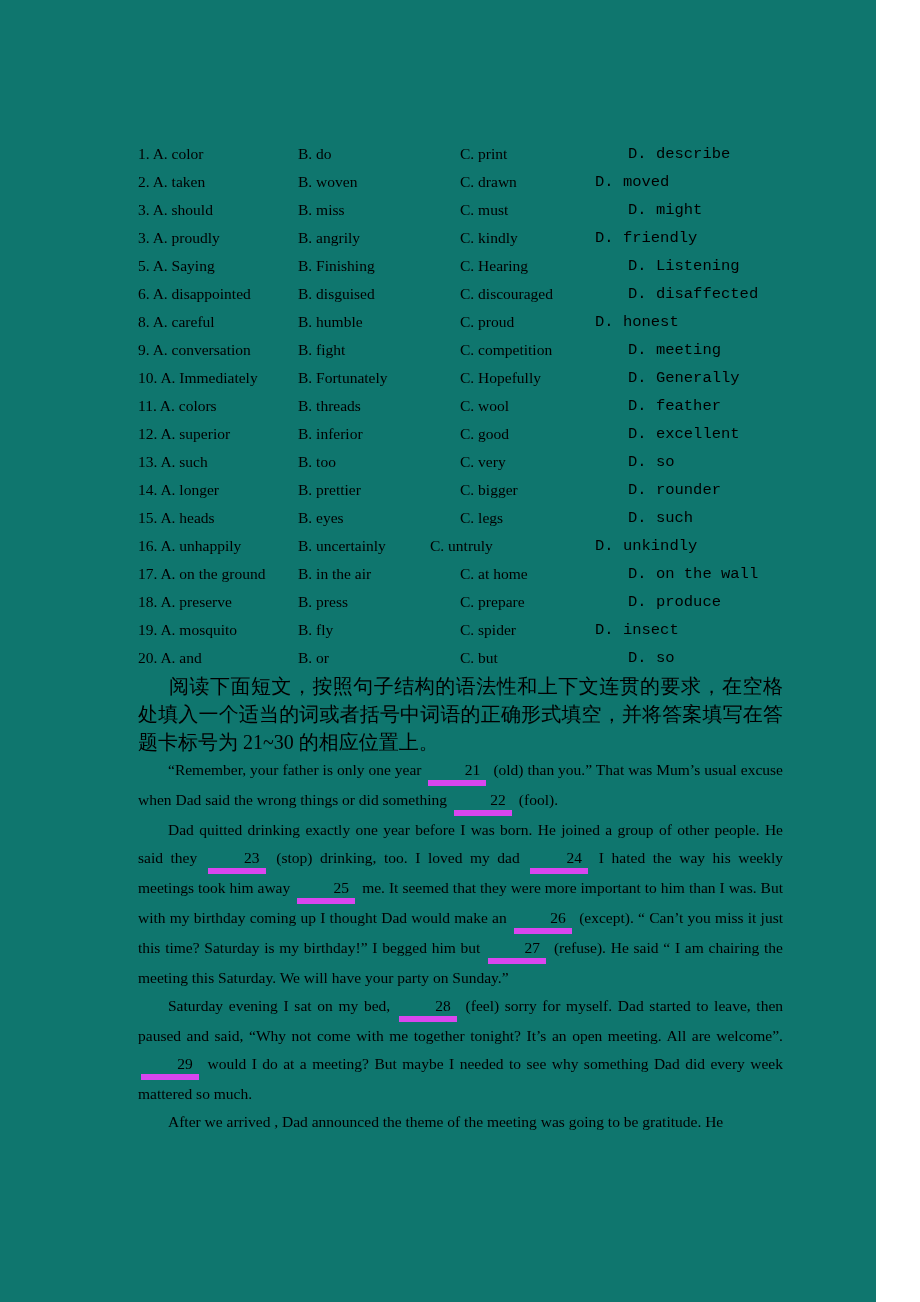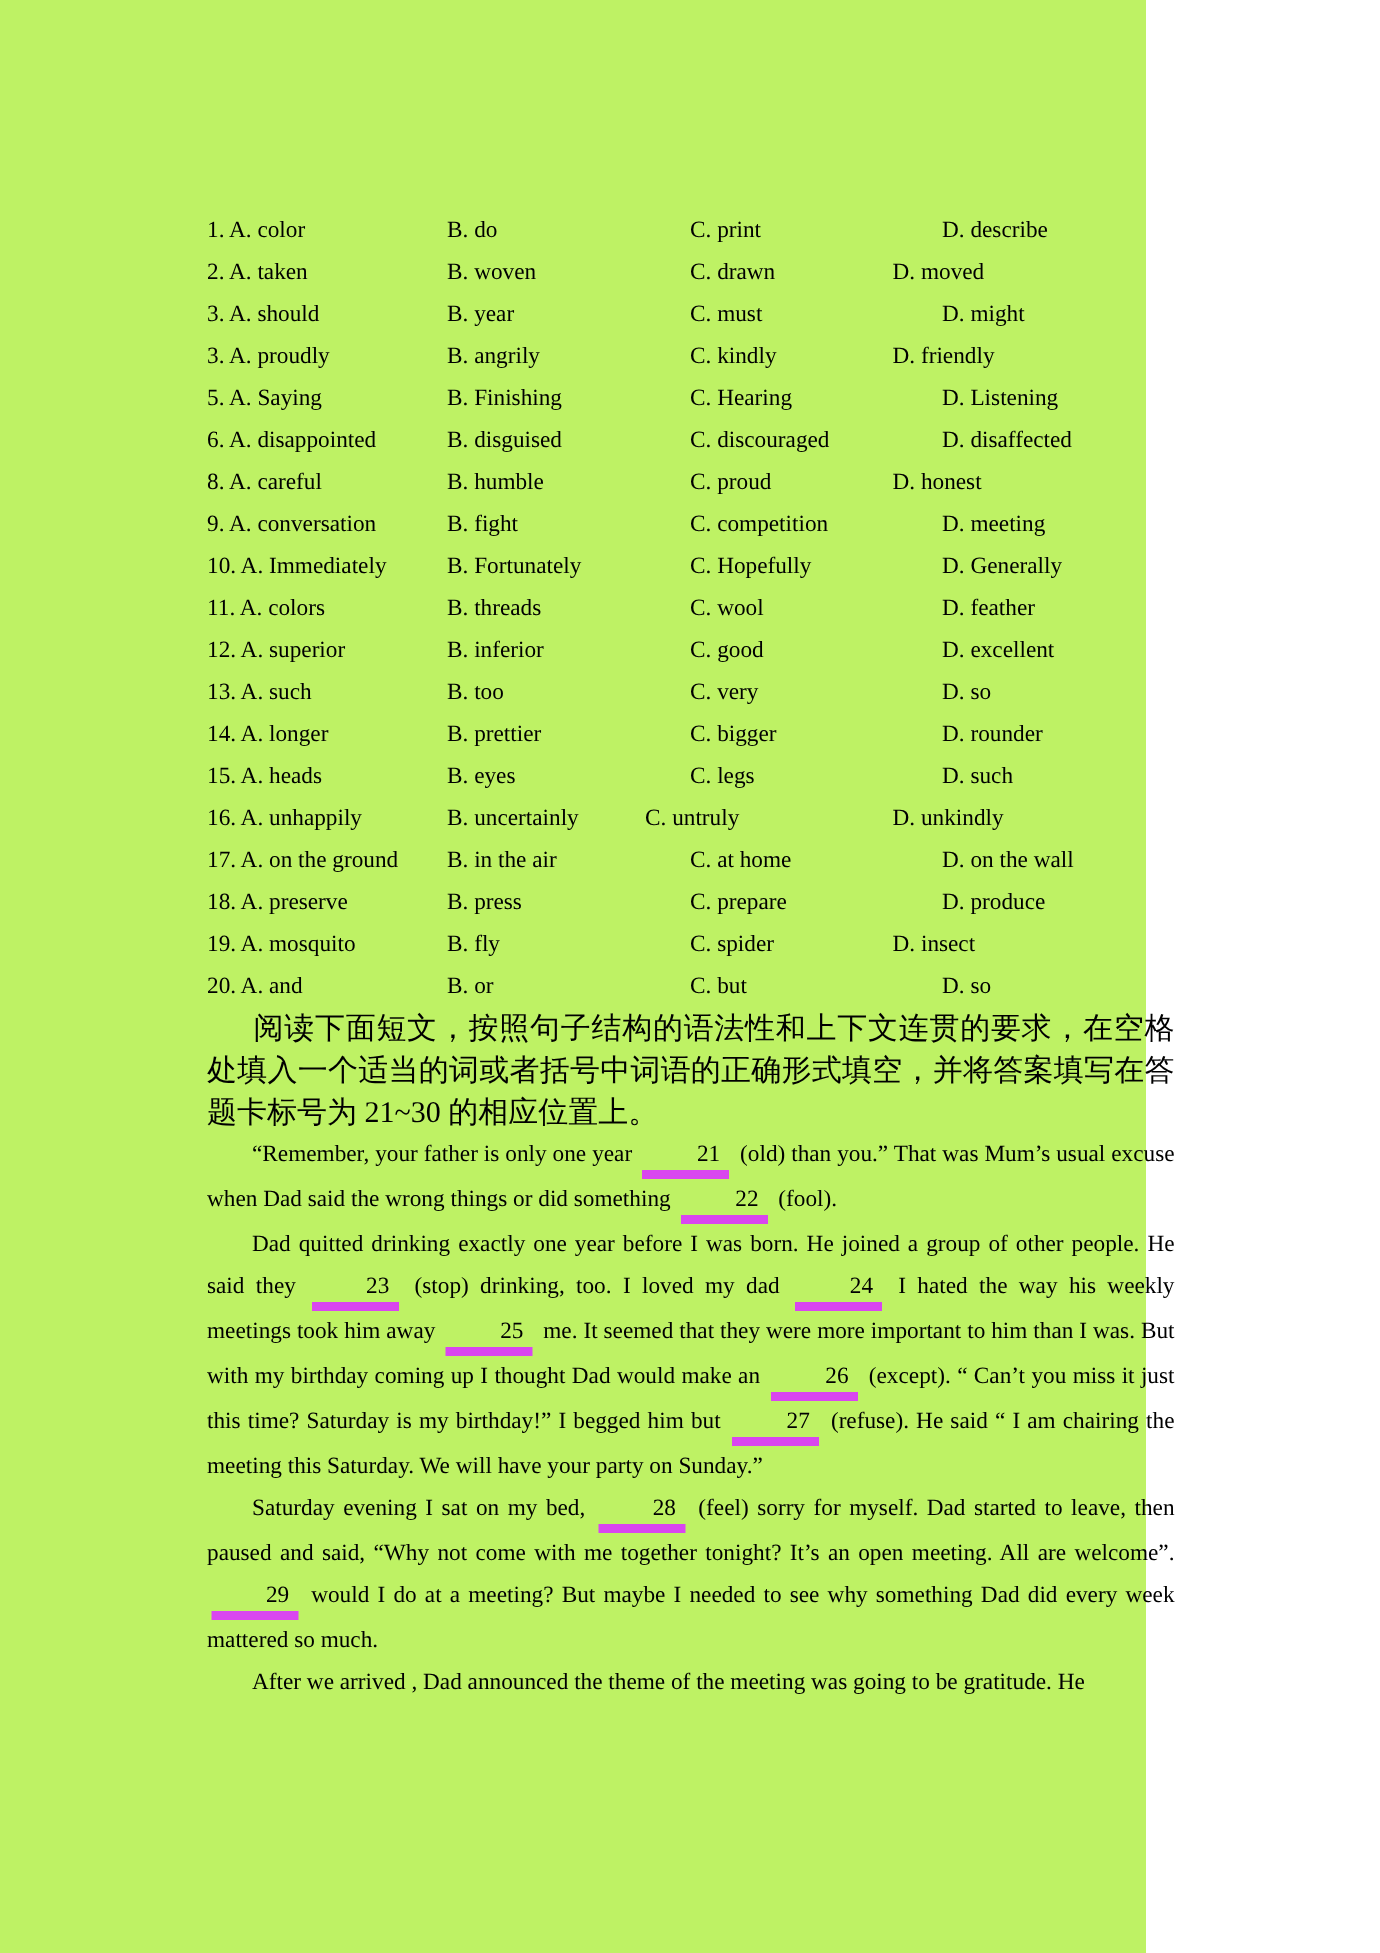--- a/index.html
+++ b/index.html
@@ -10,23 +10,23 @@
   }
   body {
     width: 920px;
     height: 1302px;
     font-family: "Liberation Serif", "DejaVu Serif", serif;
     color: #000000;
     overflow: hidden;
   }
   .page {
     position: relative;
-    width: 764px;
+    width: 876px;
     height: 1302px;
-    background: #bef264;
+    background: #0f766e;
   }
   .content {
     position: absolute;
     left: 138px;
     top: 140px;
     width: 645px;
   }
 
   
   .cloze-list {
@@ -41,21 +41,21 @@
     line-height: 28px;
     white-space: nowrap;
   }
   .opt {
     position: absolute;
     top: 0;
   }
   .opt-a { left: 0px; }
   .opt-b { left: 160px; }
   .opt-c { left: 322px; }
-  .opt-d { left: 490px; }
+  .opt-d { left: 490px; font-family: Liberation Mono, monospace; }
   
   .opt-row.c-narrow .opt-c { left: 292px; }
   .opt-row.d-narrow .opt-d { left: 457px; }
 
   
   .section-head {
     font-size: 15.5px;
     line-height: 30px;
     margin-top: 24px;
     white-space: nowrap;
@@ -113,21 +113,21 @@
           <span class="opt opt-d">D. describe</span>
         </li>
         <li class="opt-row d-narrow">
           <span class="opt opt-a">2. A. taken</span>
           <span class="opt opt-b">B. woven</span>
           <span class="opt opt-c">C. drawn</span>
           <span class="opt opt-d">D. moved</span>
         </li>
         <li class="opt-row">
           <span class="opt opt-a">3. A. should</span>
-          <span class="opt opt-b">B. year</span>
+          <span class="opt opt-b">B. miss</span>
           <span class="opt opt-c">C. must</span>
           <span class="opt opt-d">D. might</span>
         </li>
         <li class="opt-row d-narrow">
           <span class="opt opt-a">3. A. proudly</span>
           <span class="opt opt-b">B. angrily</span>
           <span class="opt opt-c">C. kindly</span>
           <span class="opt opt-d">D. friendly</span>
         </li>
         <li class="opt-row">

